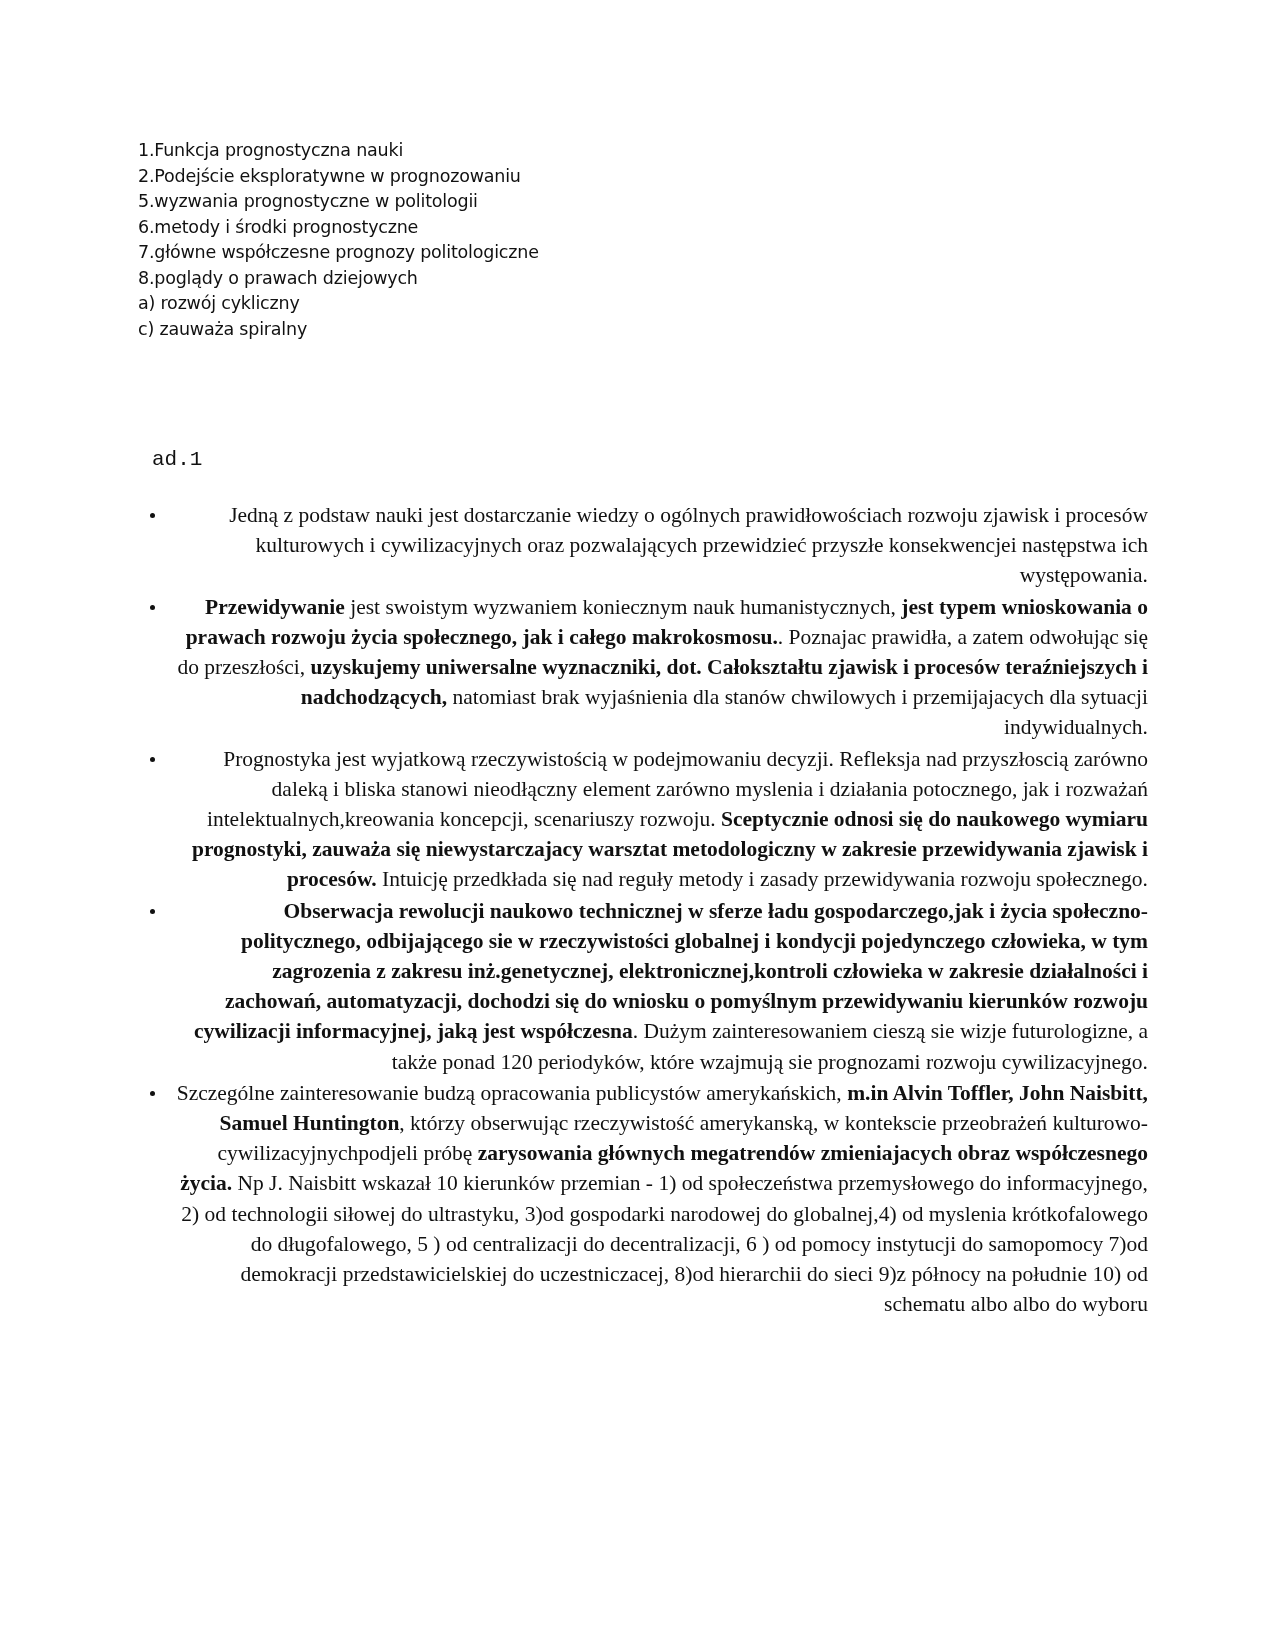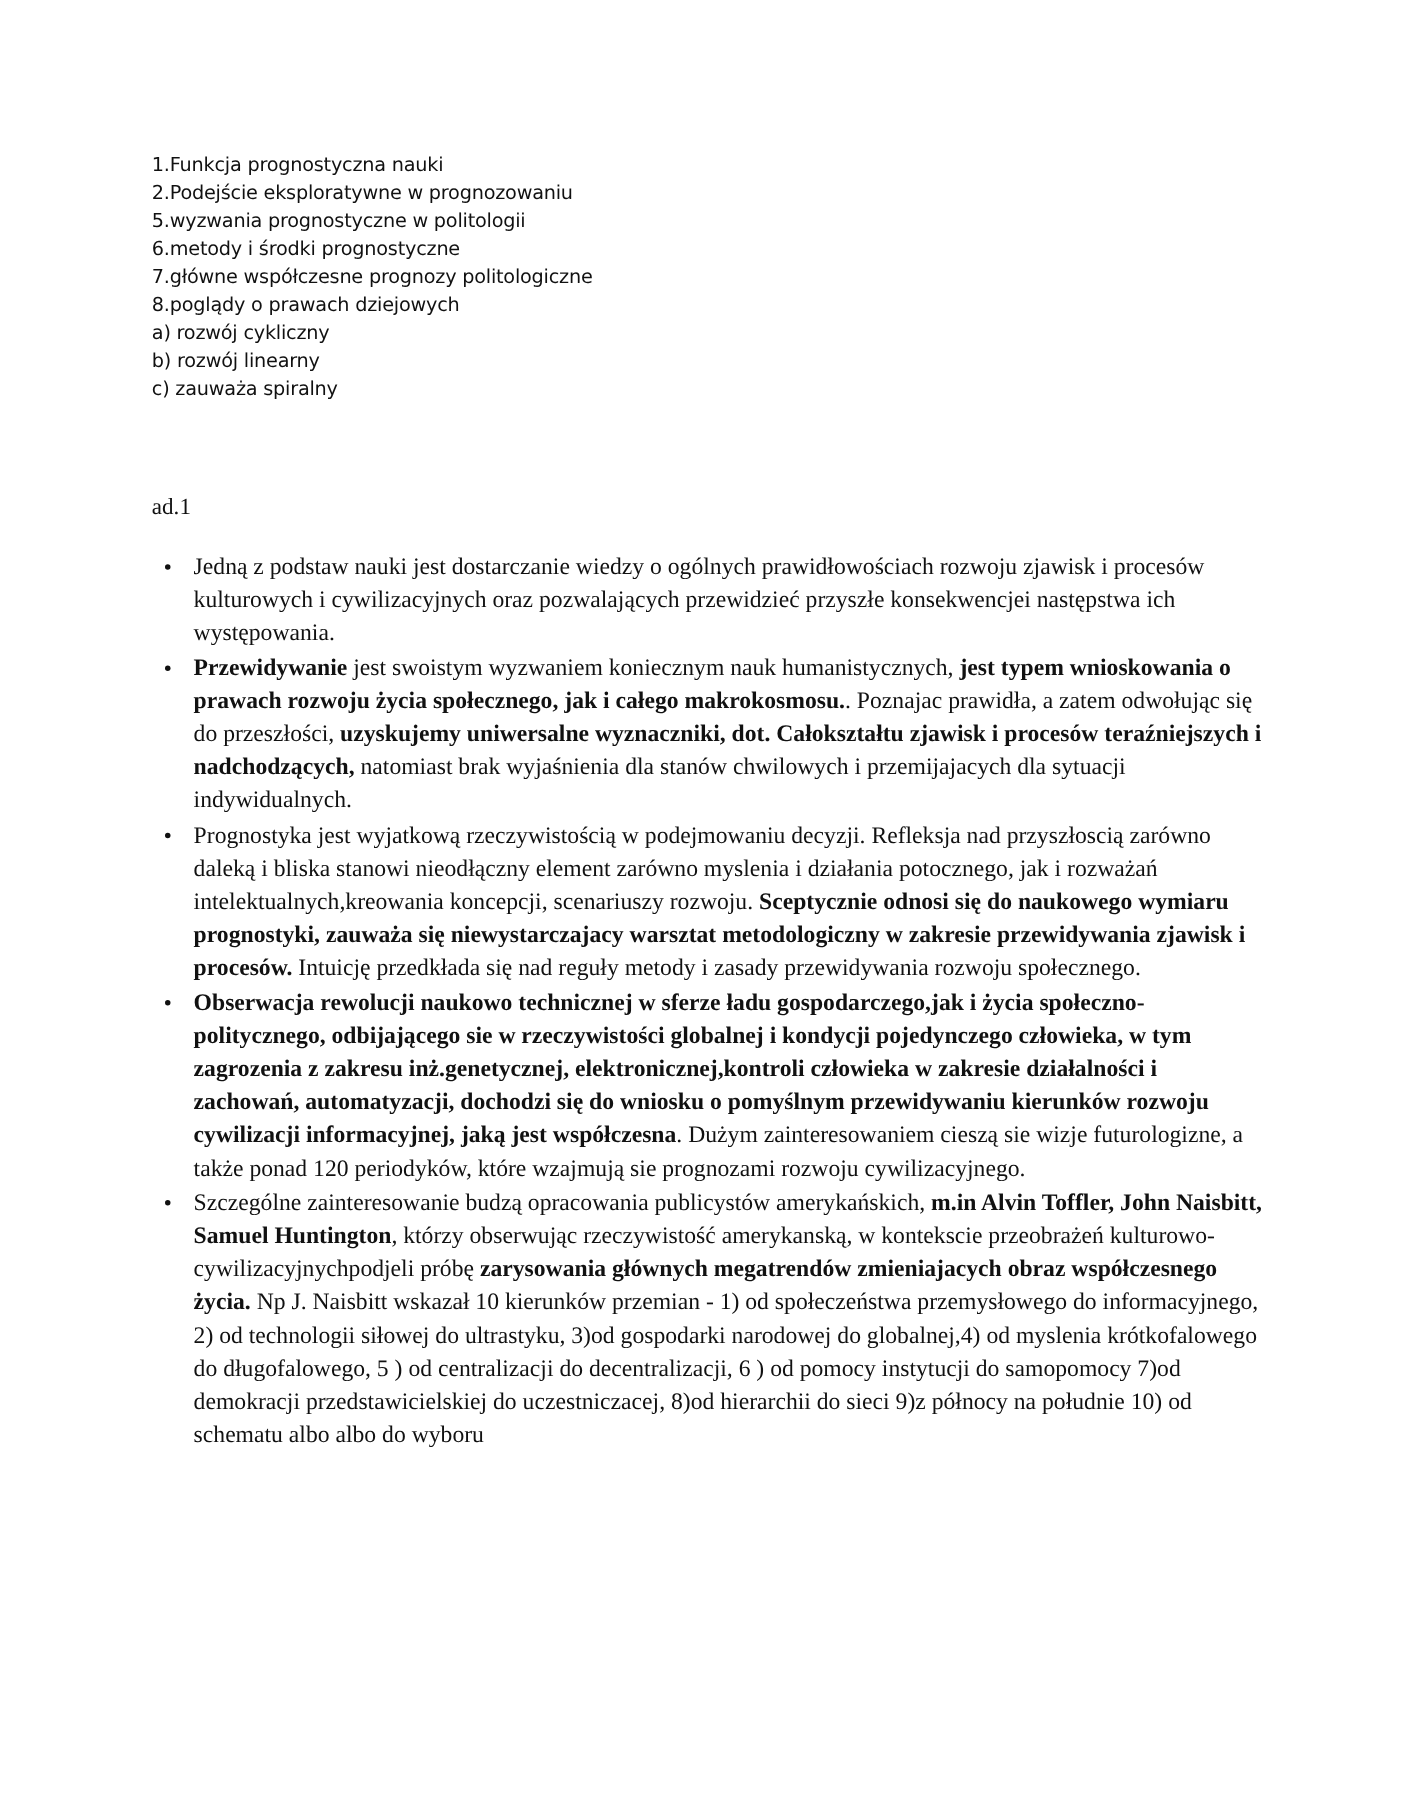--- a/index.html
+++ b/index.html
@@ -38,23 +38,23 @@
     letter-spacing: -0.2px;
     color: #111;
   }
   .agenda .ln {
     white-space: pre;
   }
 
   
   .ad-label {
     position: absolute;
-    left: 138px;
+    left: 152px;
     top: 447px;
-    font-family: Liberation Serif, serif;
+    font-family: Liberation Mono, monospace;
     font-size: 21px;
     line-height: 26px;
     color: #111;
   }
 
   
   .body-list {
     position: absolute;
     left: 138px;
     top: 500px;
@@ -82,36 +82,36 @@
     height: 5px;
     background: #111;
     border-radius: 50%;
   }
   .body-list b, .body-list strong {
     font-weight: bold;
   }
 
   .para-text {
     display: block;
+    text-align: right;
   }
 </style>
 </head>
 <body>
 
 <div class="page">
 
   <div class="agenda" id="agenda-list">
       <div class="ln">1.Funkcja prognostyczna nauki</div>
       <div class="ln">2.Podejście eksploratywne w prognozowaniu</div>
       <div class="ln">5.wyzwania prognostyczne w politologii</div>
       <div class="ln">6.metody i środki prognostyczne</div>
       <div class="ln">7.główne współczesne prognozy politologiczne</div>
       <div class="ln">8.poglądy o prawach dziejowych</div>
       <div class="ln">a) rozwój cykliczny</div>
-      <div class="ln">b) rozwój linearny</div>
       <div class="ln">c) zauważa spiralny</div>
     </div>
 
   <div class="ad-label">ad.1</div>
 
   <ul class="body-list" id="body-list">
       <li>
         <span class="para-text"><span>Jedną z podstaw nauki jest dostarczanie wiedzy o ogólnych prawidłowościach rozwoju zjawisk i procesów kulturowych i cywilizacyjnych oraz pozwalających przewidzieć przyszłe konsekwencjei następstwa ich występowania.</span></span>
       </li>
       <li>

